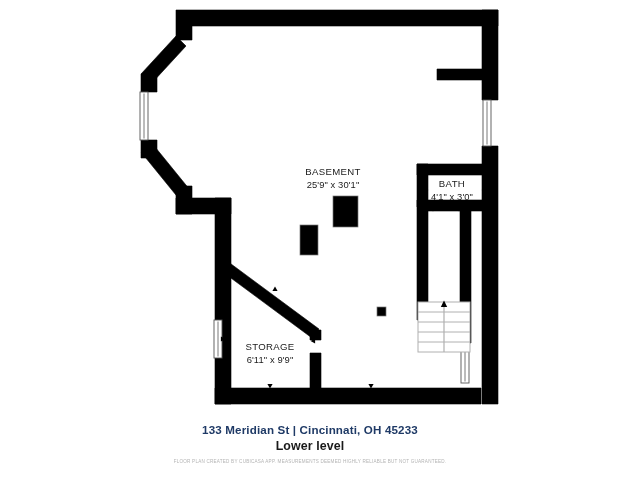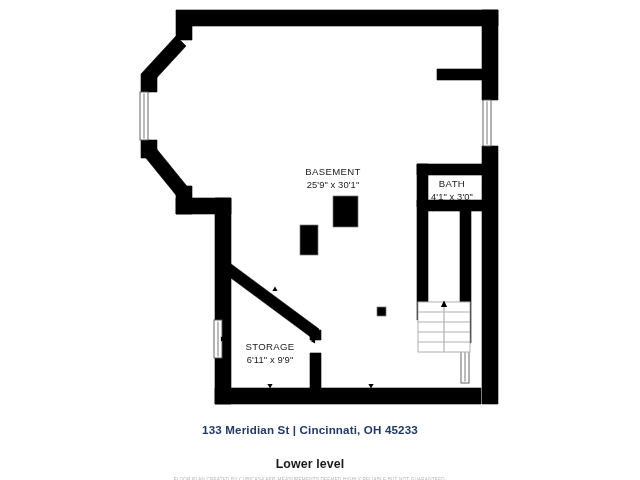--- a/index.html
+++ b/index.html
@@ -60,21 +60,21 @@
     line-height: 15px;
     white-space: nowrap;
   }
   .caption-level {
     font-family: "Liberation Sans", sans-serif;
     font-size: 12.4px;
     font-weight: bold;
     color: #1a1a1a;
     letter-spacing: 0.1px;
     line-height: 16px;
-    margin-top: 19px;
+    margin-top: 1px;
   }
   .caption-disclaimer {
     font-family: "Liberation Sans", sans-serif;
     font-size: 4.6px;
     color: #b4b4b4;
     letter-spacing: 0.22px;
     margin-top: 5px;
     white-space: nowrap;
   }
 </style>

